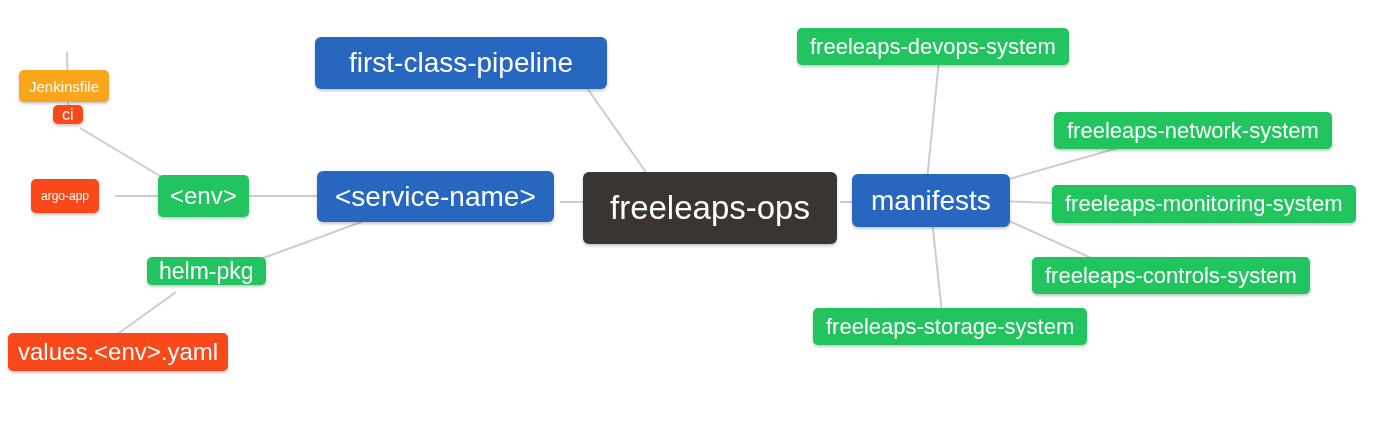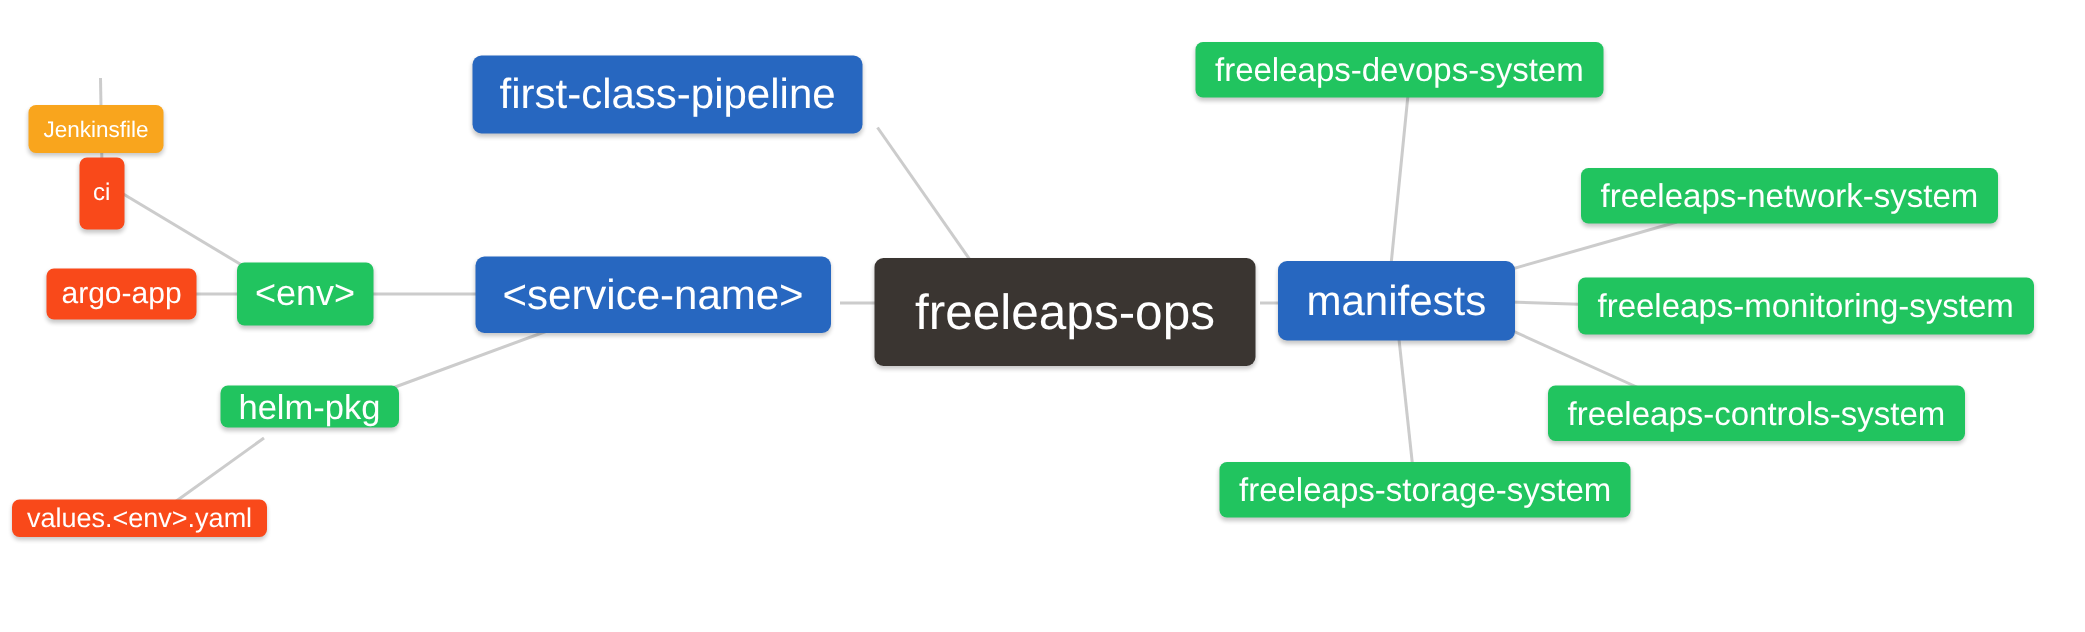--- a/index.html
+++ b/index.html
@@ -45,31 +45,31 @@
     <line x1="840" y1="202" x2="860" y2="202"></line>
     <line x1="939" y1="60" x2="927" y2="180"></line>
     <line x1="995" y1="183" x2="1118" y2="148"></line>
     <line x1="995" y1="201" x2="1058" y2="203"></line>
     <line x1="996" y1="215" x2="1100" y2="262"></line>
     <line x1="932" y1="220" x2="942" y2="313"></line>
   </svg>
 
   <div class="node orange" style="left:19px;  top:26px;  height:32px; font-size:15px; padding:0 10px;">Jenkinsfile</div>
 
-  <div class="node red" style="left:53px;  top:105px; height:48px; font-size:16px; padding:0 9px;">ci</div>
+  <div class="node red" style="left:53px;  top:105px; height:19px; font-size:16px; padding:0 9px;">ci</div>
 
-  <div class="node red" style="left:31px;  top:179px; height:34px; font-size:20px; padding:0 10px;">argo-app</div>
+  <div class="node red" style="left:31px;  top:179px; height:34px; font-size:12px; padding:0 10px;">argo-app</div>
 
   <div class="node green" style="left:158px; top:175px; height:42px; font-size:24px; padding:0 12px;">&lt;env&gt;</div>
 
   <div class="node green" style="left:147px; top:257px; height:28px; font-size:23px; padding:0 12px;">helm-pkg</div>
 
-  <div class="node red" style="left:8px;   top:333px; height:25px; font-size:18px; padding:0 10px;">values.&lt;env&gt;.yaml</div>
+  <div class="node red" style="left:8px;   top:333px; height:38px; font-size:24px; padding:0 10px;">values.&lt;env&gt;.yaml</div>
 
-  <div class="node blue" style="left:315px; top:37px;  height:52px; font-size:28px; padding:0 18px;">first-class-pipeline</div>
+  <div class="node blue" style="left:315px; top:37px;  height:52px; font-size:28px; padding:0 34px;">first-class-pipeline</div>
 
   <div class="node blue" style="left:317px; top:171px; height:51px; font-size:28px; padding:0 18px;">&lt;service-name&gt;</div>
 
   <div class="node dark" style="left:583px; top:172px; height:72px; font-size:33px; padding:0 27px;">freeleaps-ops</div>
 
   <div class="node blue" style="left:852px; top:174px; height:53px; font-size:28px; padding:0 19px;">manifests</div>
 
   <div class="node green" style="left:797px; top:28px;  height:37px; font-size:22px; padding:0 13px;">freeleaps-devops-system</div>
 
   <div class="node green" style="left:1054px; top:112px; height:37px; font-size:22px; padding:0 13px;">freeleaps-network-system</div>

